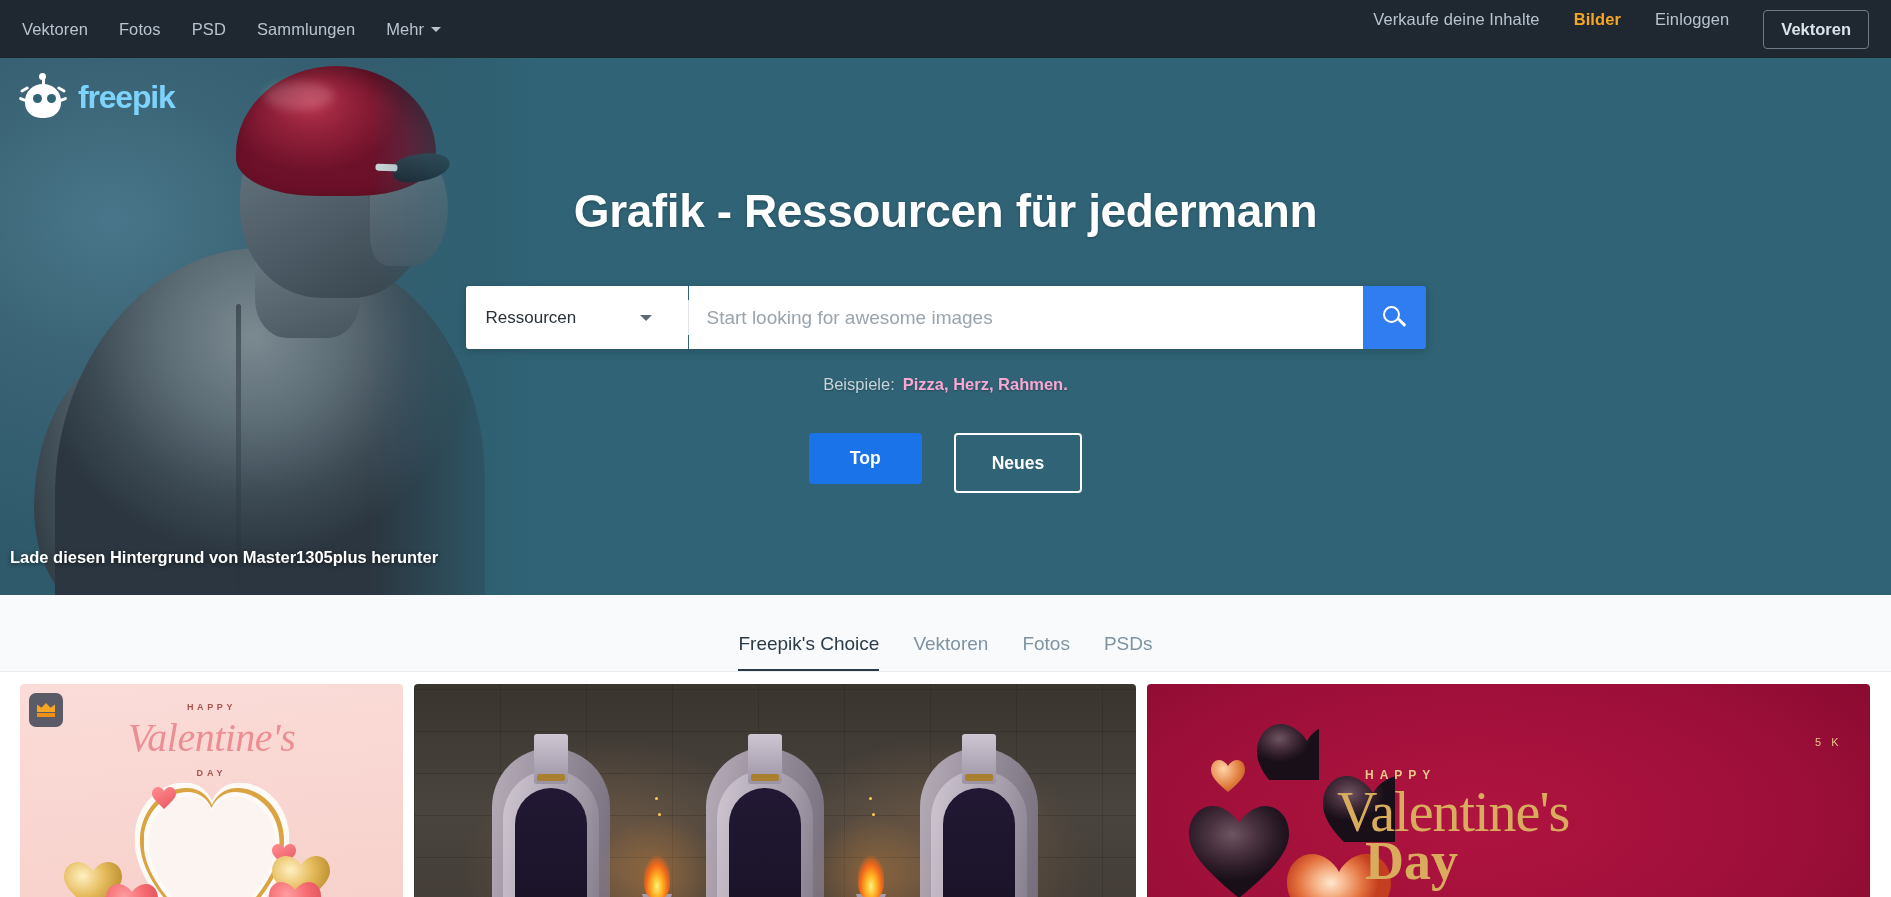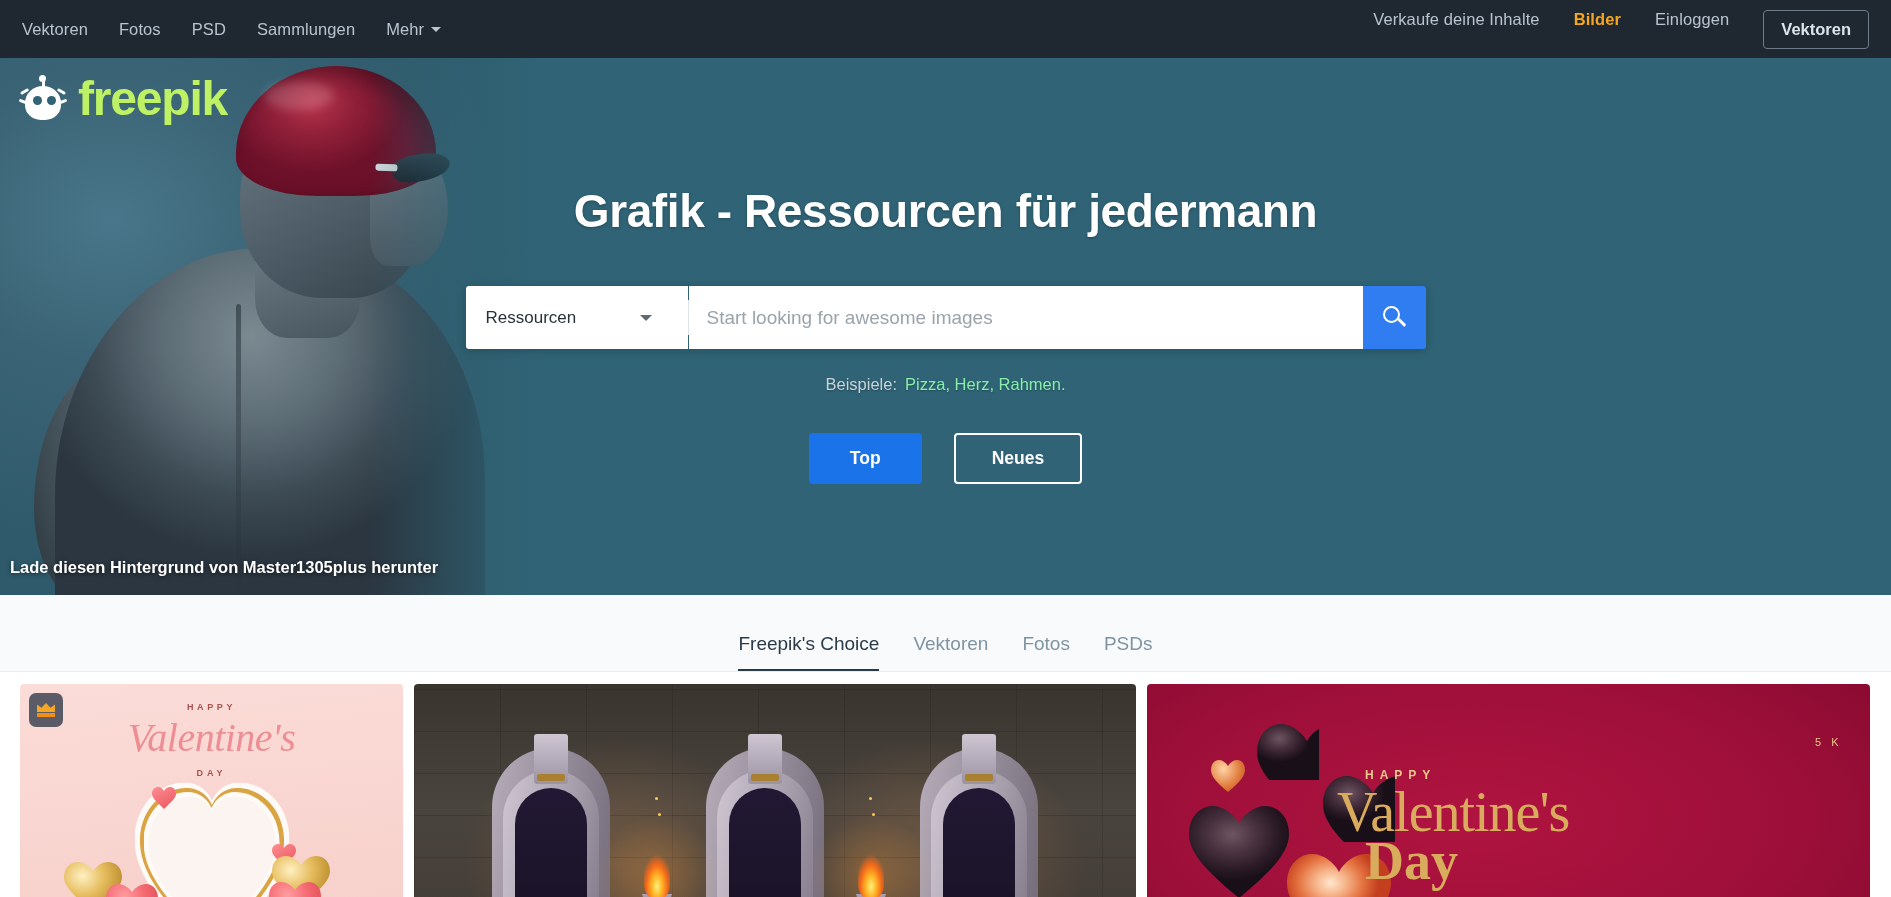--- a/index.html
+++ b/index.html
@@ -125,21 +125,21 @@
   .logo-ant {
     position:absolute; background:#fff; border-radius:2px;
   }
   .logo-ant.stem { left:23px; top:1px; width:2.6px; height:9px; }
   .logo-ant.ball { left:20px; top:-2px; width:7px; height:7px; border-radius:50%; }
   .logo-ant.sideL { left:1px; top:13px; width:9px; height:2.6px; transform:rotate(-30deg); }
   .logo-ant.sideR { left:38px; top:13px; width:9px; height:2.6px; transform:rotate(30deg); }
   .logo-ant.sideL2 { left:0px; top:23px; width:8px; height:2.6px; transform:rotate(22deg); }
   .logo-ant.sideR2 { left:40px; top:23px; width:8px; height:2.6px; transform:rotate(-22deg); }
   .logo-word {
-    color:#bef264; font-size:48px; font-weight:bold; letter-spacing:-1.2px;
+    color:#7dd3fc; font-size:32px; font-weight:bold; letter-spacing:-1.2px;
     line-height:1;
   }
 
   .hero-center {
     position:absolute; left:0; right:0; top:0; height:100%;
     display:flex; flex-direction:column; align-items:center;
     padding-top:126px; z-index:6; pointer-events:none;
   }
   .hero-center > * { pointer-events:auto; }
   .hero-title {
@@ -188,36 +188,36 @@
   .mag-handle {
     position:absolute; left:14px; top:15px; width:10px; height:2.6px;
     background:#fff; border-radius:2px; transform:rotate(45deg);
   }
 
   .examples {
     margin-top:26px; color:#c8d4da; font-size:16.5px;
     display:flex; gap:8px; align-items:flex-end;
     text-shadow:0 1px 2px rgba(0,0,0,.25);
   }
-  .examples a { color:#86efac; font-weight:normal; text-decoration:none; cursor:pointer; }
+  .examples a { color:#f9a8d4; font-weight:bold; text-decoration:none; cursor:pointer; }
 
   .hero-btns { margin-top:39px; display:flex; gap:32px; }
   .btn-top {
     background:#1a73e8; color:#fff; border:0; border-radius:4px;
     font-family:inherit; font-size:17.5px; font-weight:bold;
     padding:0 41px; height:51px; cursor:pointer;
   }
   .btn-new {
     background:transparent; color:#fff; border:2px solid #fff; border-radius:4px;
     font-family:inherit; font-size:17.5px; font-weight:bold;
-    padding:0 36px; height:51px; cursor:pointer;
+    padding:0 36px; height:60px; cursor:pointer;
   }
 
   .hero-credit {
-    position:absolute; left:10px; bottom:18px; z-index:8;
+    position:absolute; left:10px; bottom:28px; z-index:8;
     color:#fff; font-size:16.5px; font-weight:bold;
     text-shadow:0 1px 4px rgba(0,0,0,.6); cursor:pointer;
   }
 
   
   .tabs-wrap {
     height:77px; background:#f8fafb; width:100%;
     display:flex; align-items:center; justify-content:center;
     border-bottom:1px solid #e9edf0;
   }

